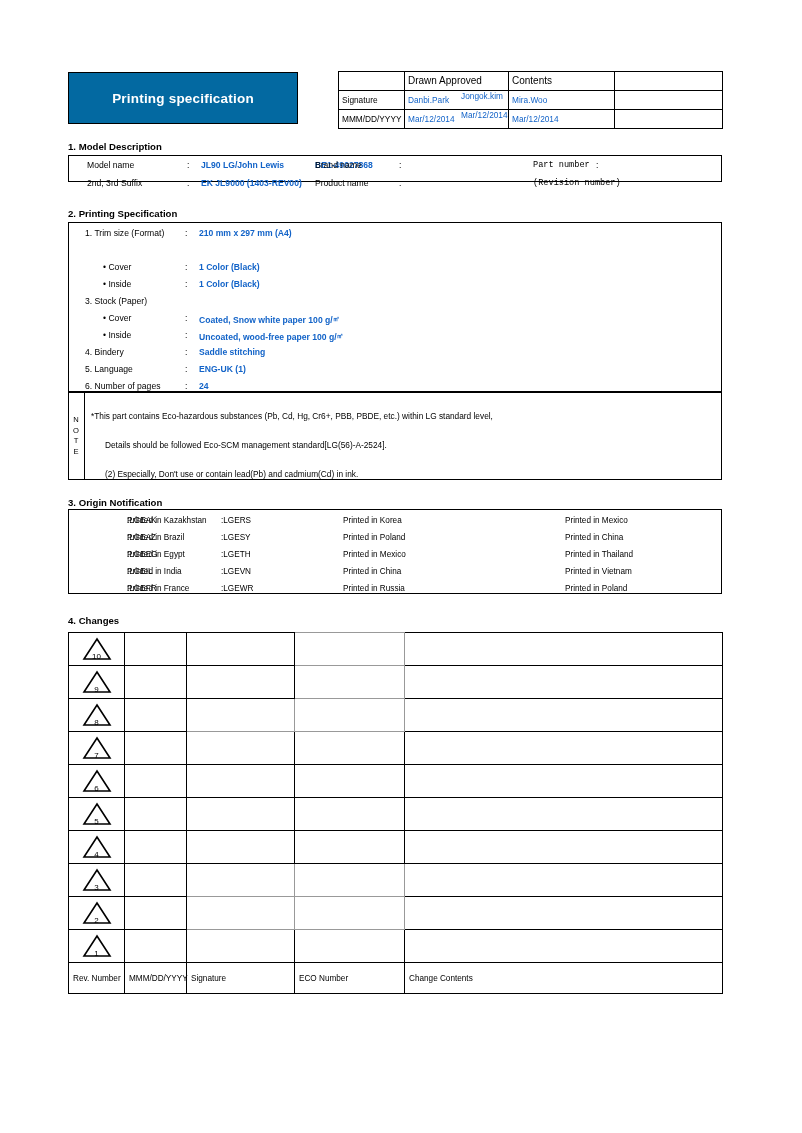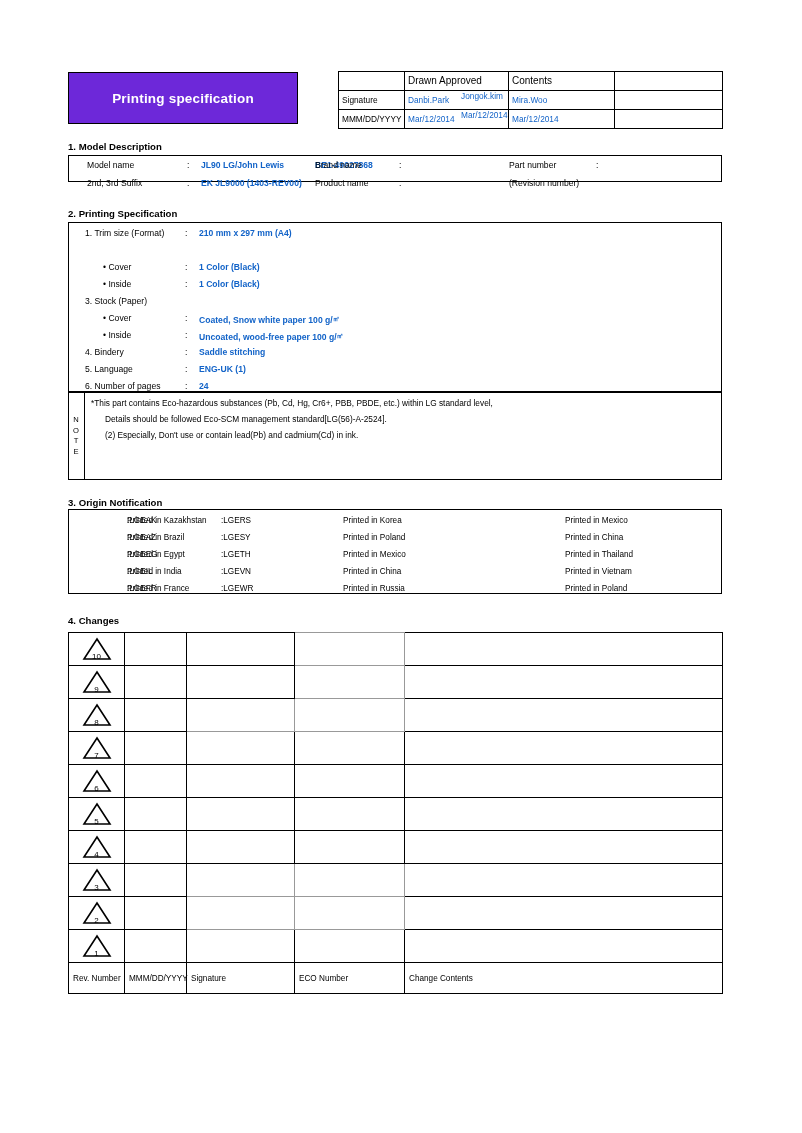--- a/index.html
+++ b/index.html
@@ -23,21 +23,21 @@
     overflow: hidden;
   }
 
   
   .title-banner {
     position: absolute;
     left: 68px;
     top: 72px;
     width: 228px;
     height: 50px;
-    background: #6d28d9;
+    background: #0369a1;
     border: 1px solid #000;
     display: flex;
     align-items: center;
     justify-content: center;
   }
   .title-banner span {
     color: #ffffff;
     font-size: 13.5px;
     font-weight: bold;
     letter-spacing: 0.2px;
@@ -100,21 +100,21 @@
     left: 0; right: 0;
     height: 19px;
     font-size: 8.6px;
     line-height: 19px;
   }
   .md-row .lbl   { position: absolute; left: 18px; }
   .md-row .colon { position: absolute; left: 118px; }
   .md-row .val   { position: absolute; left: 132px; font-weight: bold; }
   .md-row .lbl2  { position: absolute; left: 246px; }
   .md-row .colon2{ position: absolute; left: 330px; }
-  .md-row .lbl3  { position: absolute; left: 440px; }
+  .md-row .lbl3  { position: absolute; left: 464px; font-family: Liberation Mono, monospace; }
   .md-row .colon3{ position: absolute; left: 527px; }
 
   
   #spec-box { left: 68px; top: 222px; width: 654px; height: 170px; }
   .sp-row {
     position: absolute;
     left: 0; right: 0;
     height: 17.5px;
     font-size: 8.6px;
     line-height: 17.5px;
@@ -141,20 +141,21 @@
     line-height: 10.5px;
   }
   .note-lines {
     position: absolute;
     left: 22px; top: 3px; right: 4px;
   }
   .note-lines div {
     font-size: 8.3px;
     line-height: 15.8px;
     white-space: nowrap;
+    margin-top: 13px;
   }
   .note-lines div.ind { padding-left: 14px; }
 
   
   #origin-box { left: 68px; top: 509px; width: 654px; height: 85px; }
   .og-row {
     position: absolute;
     left: 0; right: 0;
     height: 17px;
     font-size: 8.2px;

